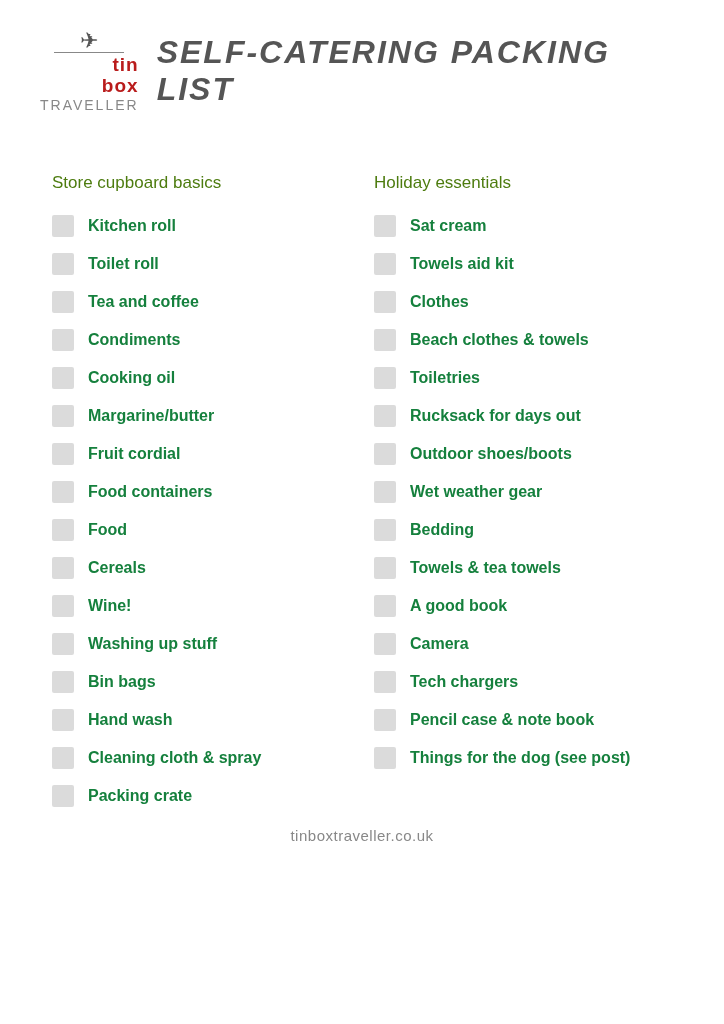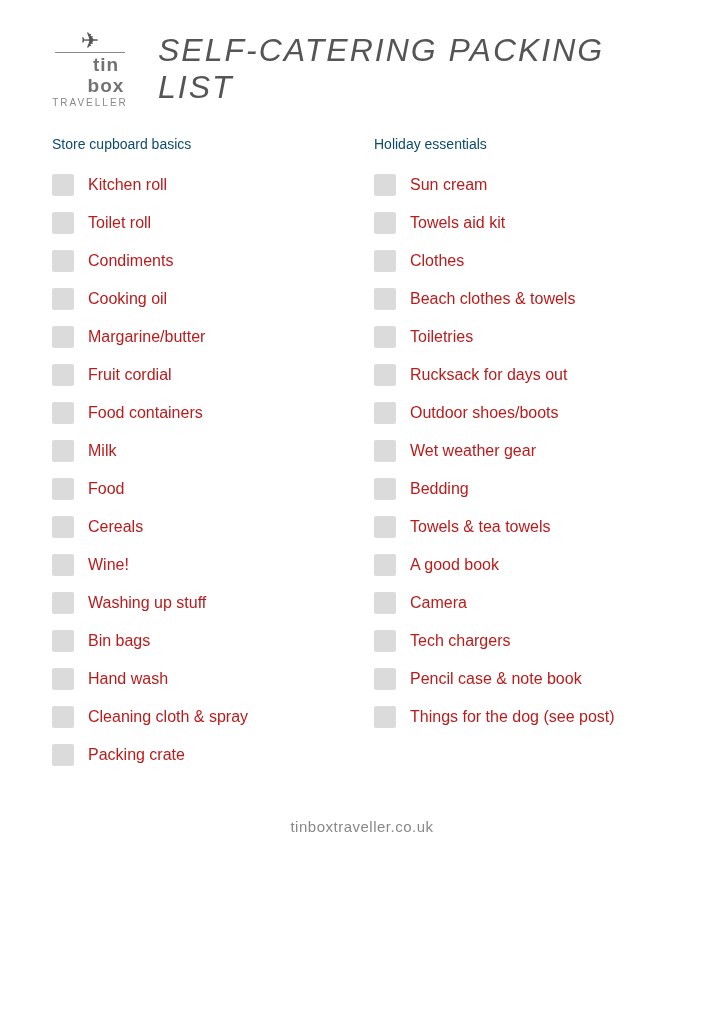--- a/index.html
+++ b/index.html
@@ -28,61 +28,62 @@
       min-width: 80px;
     }
     .logo-icon {
       font-size: 22px;
       line-height: 1;
       color: #555;
     }
     .logo-text-main {
       font-size: 19px;
       font-weight: bold;
-      color: #737373;
+      color: #b91c1c;
       letter-spacing: 1px;
       line-height: 1.1;
-      text-align: center;
+      text-align: right;
       margin-left: 32px;
     }
     .logo-text-sub {
-      font-size: 10px;
+      font-size: 14px;
       letter-spacing: 2px;
       color: #888;
       text-transform: uppercase;
     }
     .logo-divider {
       width: 70px;
       height: 1px;
       background: #888;
       margin-bottom: 2px;
     }
     .page-title {
       font-size: 32px;
-      font-weight: 400;
+      font-weight: 700;
       letter-spacing: 2px;
       color: #555;
       text-transform: uppercase;
       font-style: italic;
     }
     .columns {
       display: flex;
       width: 100%;
       gap: 0;
     }
     .column {
       flex: 1;
       padding: 0 8px;
     }
     .column-header {
-      font-size: 14px;
+      font-size: 17px;
       font-weight: 500;
-      color: #0c4a6e;
+      color: #4d7c0f;
       margin-bottom: 14px;
       padding-left: 4px;
+      margin-top: 32px;
     }
     .checklist {
       list-style: none;
       display: flex;
       flex-direction: column;
       gap: 0;
     }
     .checklist-item {
       display: flex;
       align-items: center;
@@ -92,25 +93,25 @@
     .checkbox {
       width: 22px;
       height: 22px;
       background: #ccc;
       border-radius: 2px;
       flex-shrink: 0;
       opacity: 0.7;
     }
     .item-label {
       font-size: 16px;
-      color: #b91c1c;
-      font-weight: 400;
+      color: #15803d;
+      font-weight: 700;
     }
     .footer {
-      margin-top: 44px;
+      margin-top: 12px;
       font-size: 15px;
       color: #888;
       letter-spacing: 0.5px;
     }
   </style>
 </head>
 <body>
 
 <div class="header">
   <div class="logo-box">
@@ -129,41 +130,41 @@
         <li class="checklist-item">
           <div class="checkbox"></div>
           <span class="item-label">Kitchen roll</span>
         </li>
         <li class="checklist-item">
           <div class="checkbox"></div>
           <span class="item-label">Toilet roll</span>
         </li>
         <li class="checklist-item">
           <div class="checkbox"></div>
+          <span class="item-label">Tea and coffee</span>
+        </li>
+        <li class="checklist-item">
+          <div class="checkbox"></div>
           <span class="item-label">Condiments</span>
         </li>
         <li class="checklist-item">
           <div class="checkbox"></div>
           <span class="item-label">Cooking oil</span>
         </li>
         <li class="checklist-item">
           <div class="checkbox"></div>
           <span class="item-label">Margarine/butter</span>
         </li>
         <li class="checklist-item">
           <div class="checkbox"></div>
           <span class="item-label">Fruit cordial</span>
         </li>
         <li class="checklist-item">
           <div class="checkbox"></div>
           <span class="item-label">Food containers</span>
-        </li>
-        <li class="checklist-item">
-          <div class="checkbox"></div>
-          <span class="item-label">Milk</span>
         </li>
         <li class="checklist-item">
           <div class="checkbox"></div>
           <span class="item-label">Food</span>
         </li>
         <li class="checklist-item">
           <div class="checkbox"></div>
           <span class="item-label">Cereals</span>
         </li>
         <li class="checklist-item">
@@ -190,21 +191,21 @@
           <div class="checkbox"></div>
           <span class="item-label">Packing crate</span>
         </li>
       </ul>
   </div>
   <div class="column">
     <div class="column-header">Holiday essentials</div>
     <ul class="checklist" id="right-list">
         <li class="checklist-item">
           <div class="checkbox"></div>
-          <span class="item-label">Sun cream</span>
+          <span class="item-label">Sat cream</span>
         </li>
         <li class="checklist-item">
           <div class="checkbox"></div>
           <span class="item-label">Towels aid kit</span>
         </li>
         <li class="checklist-item">
           <div class="checkbox"></div>
           <span class="item-label">Clothes</span>
         </li>
         <li class="checklist-item">

